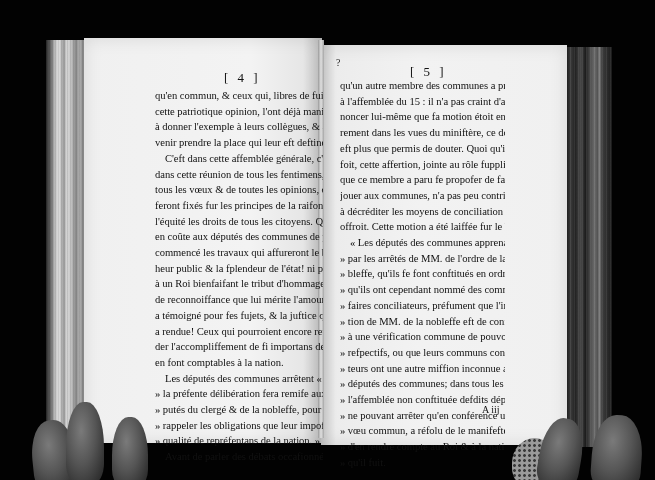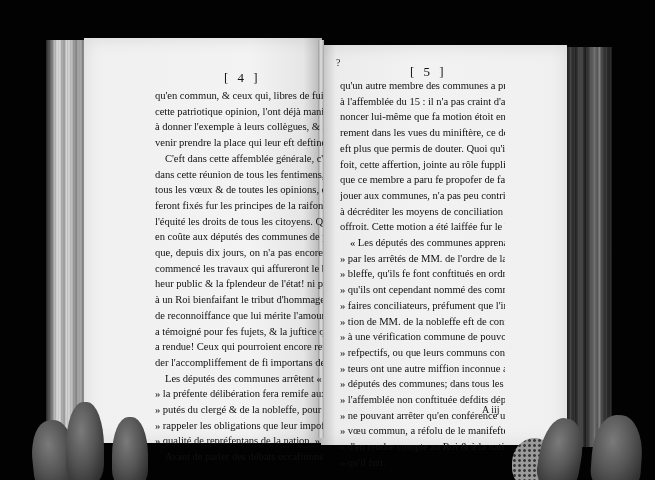--- a/index.html
+++ b/index.html
@@ -102,28 +102,28 @@
       <span class="line">qu'en commun, &amp; ceux qui, libres de fuivre</span>
       <span class="line">cette patriotique opinion, l'ont déjà manifeftée,</span>
       <span class="line">à donner l'exemple à leurs collègues, &amp; à</span>
       <span class="line last">venir prendre la place qui leur eft deftinée.</span>
       <span class="line indent">C'eft dans cette affemblée générale, c'eft</span>
       <span class="line">dans cette réunion de tous les fentimens, de</span>
       <span class="line">tous les vœux &amp; de toutes les opinions, que</span>
       <span class="line">feront fixés fur les principes de la raifon &amp; de</span>
       <span class="line">l'équité les droits de tous les citoyens. Qu'il</span>
       <span class="line">en coûte aux députés des communes de penfer</span>
-      <span class="line">que, depuis dix jours, on n'a pas encore</span>
       <span class="line">commencé les travaux qui affureront le bon-</span>
       <span class="line">heur public &amp; la fplendeur de l'état! ni porté</span>
       <span class="line">à un Roi bienfaifant le tribut d'hommage &amp;</span>
       <span class="line">de reconnoiffance que lui mérite l'amour qu'il</span>
       <span class="line">a témoigné pour fes fujets, &amp; la juftice qu'il leur</span>
       <span class="line">a rendue! Ceux qui pourroient encore retar-</span>
       <span class="line">der l'accompliffement de fi importans devoirs,</span>
+      <span class="line last">en font comptables à la nation.</span>
       <span class="line indent">Les députés des communes arrêtent « que</span>
       <span class="line">» la préfente délibération fera remife aux dé-</span>
       <span class="line">» putés du clergé &amp; de la nobleffe, pour leur</span>
       <span class="line">» rappeler les obligations que leur impofe la</span>
       <span class="line last">» qualité de repréfentans de la nation. »</span>
       <span class="line indent">Avant de parler des débats occafionnés par</span>
     </div>
   <div class="text-block right-text" id="right-text">
       <span class="line">qu'un autre membre des communes a préfentée</span>
       <span class="line">à l'affemblée du 15 : il n'a pas craint d'an-</span>

